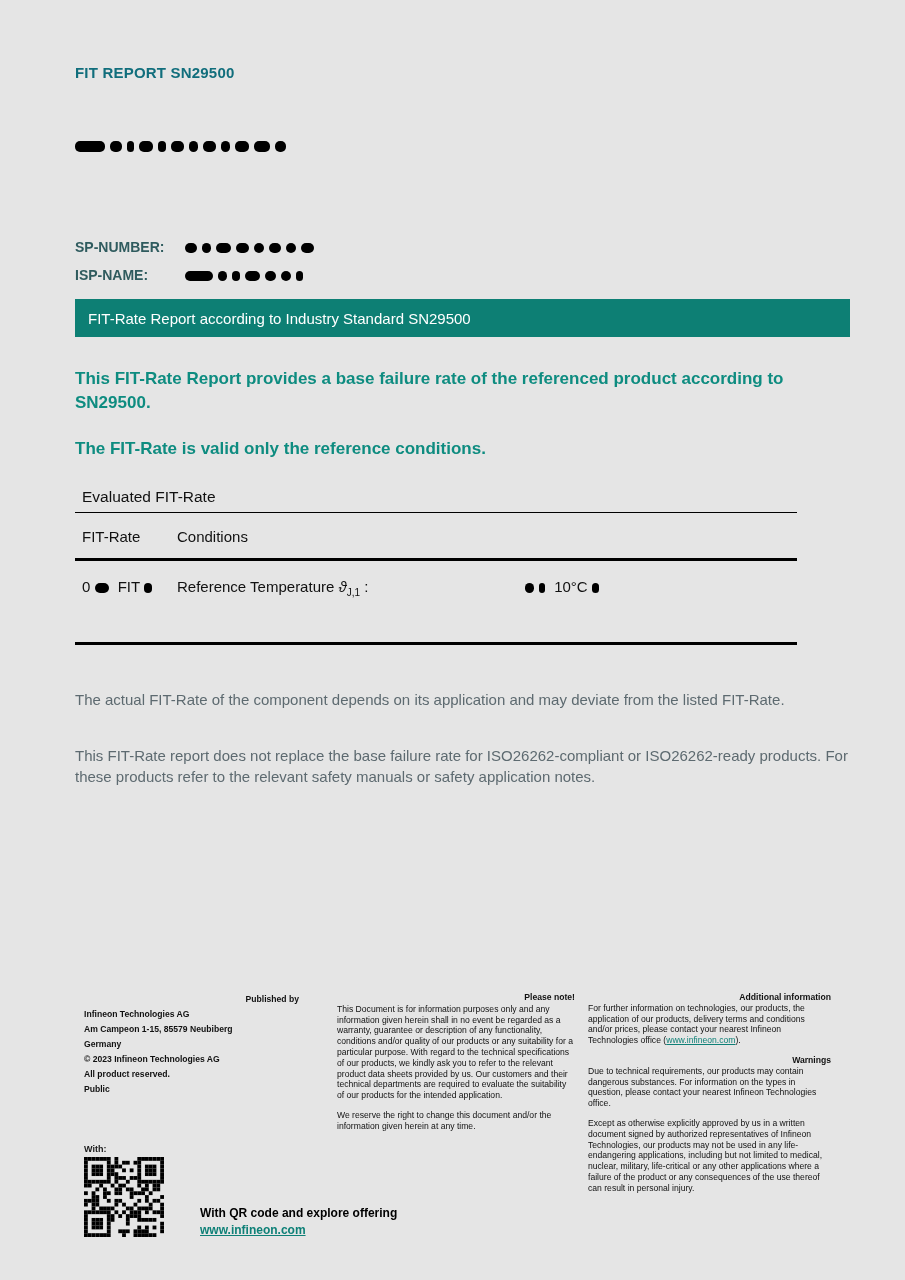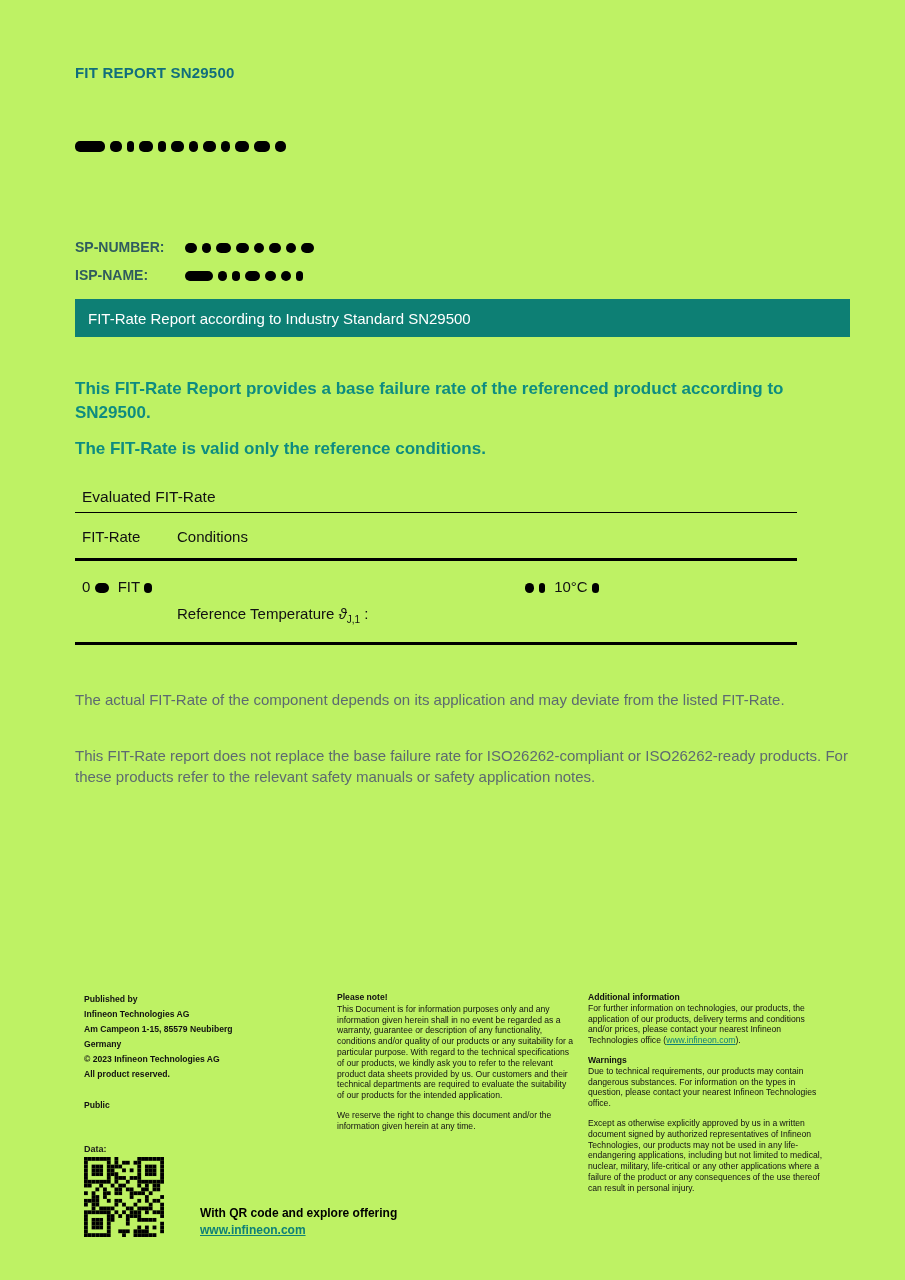--- a/index.html
+++ b/index.html
@@ -1,17 +1,17 @@
 <!DOCTYPE html>
 <html><head>
 <meta charset="utf-8">
 <style>
   html,body{margin:0;padding:0;background:#ffffff;}
   .page{
-    position:relative;width:905px;height:1280px;background:#bef264;overflow:hidden;
+    position:relative;width:905px;height:1280px;background:#e5e5e5;overflow:hidden;
     font-family:"Liberation Sans",sans-serif;color:#1a1a1a;
   }
   .abs{position:absolute;}
 
   .report-title{left:75px;top:64px;font-size:15px;font-weight:700;color:#116e7c;letter-spacing:.2px;}
 
   .logo{left:668px;top:54px;width:170px;height:74px;}
 
   .redact-bar{display:inline-block;height:10px;border-radius:5px;background:#000;margin-right:5px;vertical-align:middle;}
   .product-redaction{left:75px;top:137px;height:14px;}
@@ -19,46 +19,46 @@
 
   .id-row{left:75px;display:flex;align-items:center;font-size:14px;justify-content:flex-end;}
   .id-row .id-label{font-weight:700;color:#2f5b5e;width:110px;}
   .sp-row{top:239px;}
   .isp-row{top:267px;}
 
   .banner{left:75px;top:299px;width:775px;height:38px;background:#0d7f74;color:#ffffff;
     display:flex;align-items:center;padding-left:13px;box-sizing:border-box;font-size:15px;}
 
   .intro-h{left:75px;width:740px;font-size:17px;font-weight:700;color:#0e8c80;line-height:24px;}
-  .h1{top:377px;}
+  .h1{top:367px;}
   .h2{top:437px;}
 
   .fit-table{left:75px;top:484px;width:722px;height:164px;font-size:15px;color:#111;}
   .fit-table .t-title{position:absolute;left:7px;top:4px;font-size:15.5px;}
   .fit-table .rule-thin{position:absolute;left:0;top:28px;width:722px;height:1px;background:#000;}
   .fit-table .rule-thick-top{position:absolute;left:0;top:74px;width:722px;height:3px;background:#000;}
   .fit-table .rule-thick-bottom{position:absolute;left:0;top:158px;width:722px;height:3px;background:#000;}
   .fit-table .col-fit{position:absolute;left:7px;top:44px;}
   .fit-table .col-cond{position:absolute;left:102px;top:44px;}
   .fit-table .cell-fit{position:absolute;left:7px;top:94px;white-space:nowrap;}
-  .fit-table .cell-cond{position:absolute;left:102px;top:94px;white-space:nowrap;margin-top:27px;}
+  .fit-table .cell-cond{position:absolute;left:102px;top:94px;white-space:nowrap;}
   .fit-table .cell-value{position:absolute;left:450px;top:94px;white-space:nowrap;}
   .theta{font-style:italic;}
   sub{font-size:10px;}
 
   .paragraphs{left:75px;top:689px;width:778px;color:#5d6a70;font-size:15px;line-height:21.5px;}
   .paragraphs p{margin:0;}
   .paragraphs p + p{margin-top:34px;}
 
   .fcol{top:992px;font-size:8.6px;line-height:10.8px;color:#111;}
   .fcol1{left:84px;width:215px;font-weight:700;line-height:15px;}
-  .fcol1 .classification{margin-top:16px;}
+  .fcol1 .classification{}
   .fcol2{left:337px;width:238px;}
   .fcol3{left:588px;width:243px;}
-  .f-title{font-weight:700;}
+  .f-title{font-weight:700;text-align:right;}
   .fcol2 .f-body{margin-top:1px;}
   .fcol2 .f-body2{margin-top:9px;}
   .fcol3 .f-sec{margin-top:9px;}
   .f-link{color:#0e8077;text-decoration:underline;cursor:pointer;}
 
   .date-label{left:84px;top:1144px;font-size:9px;font-weight:700;}
   .qr{left:84px;top:1157px;width:80px;height:80px;}
   .qr-caption{left:200px;top:1206px;font-size:12px;font-weight:700;color:#000;}
   .qr-link{left:200px;top:1223px;font-size:12px;font-weight:700;color:#0e8077;text-decoration:underline;cursor:pointer;}
 </style>
@@ -143,21 +143,21 @@
     <div class="f-title">Additional information</div>
     <div>
       <span>For further information on technologies, our products, the application of our products, delivery terms and conditions and/or prices, please contact your nearest Infineon Technologies office</span>
       <span>(</span><span class="f-link">www.infineon.com</span><span>).</span>
     </div>
     <div class="f-title f-sec">Warnings</div>
     <div>Due to technical requirements, our products may contain dangerous substances. For information on the types in question, please contact your nearest Infineon Technologies office.</div>
     <div class="f-sec">Except as otherwise explicitly approved by us in a written document signed by authorized representatives of Infineon Technologies, our products may not be used in any life-endangering applications, including but not limited to medical, nuclear, military, life-critical or any other applications where a failure of the product or any consequences of the use thereof can result in personal injury.</div>
   </div>
 
-  <div class="abs date-label">Data:</div>
+  <div class="abs date-label">With:</div>
 
   <div class="abs qr">
     <svg viewBox="0 0 84 84" width="80" height="80" fill="#000">
         <rect x="0" y="0" width="4" height="4"></rect>
         <rect x="4" y="0" width="4" height="4"></rect>
         <rect x="8" y="0" width="4" height="4"></rect>
         <rect x="12" y="0" width="4" height="4"></rect>
         <rect x="16" y="0" width="4" height="4"></rect>
         <rect x="20" y="0" width="4" height="4"></rect>
         <rect x="24" y="0" width="4" height="4"></rect>

